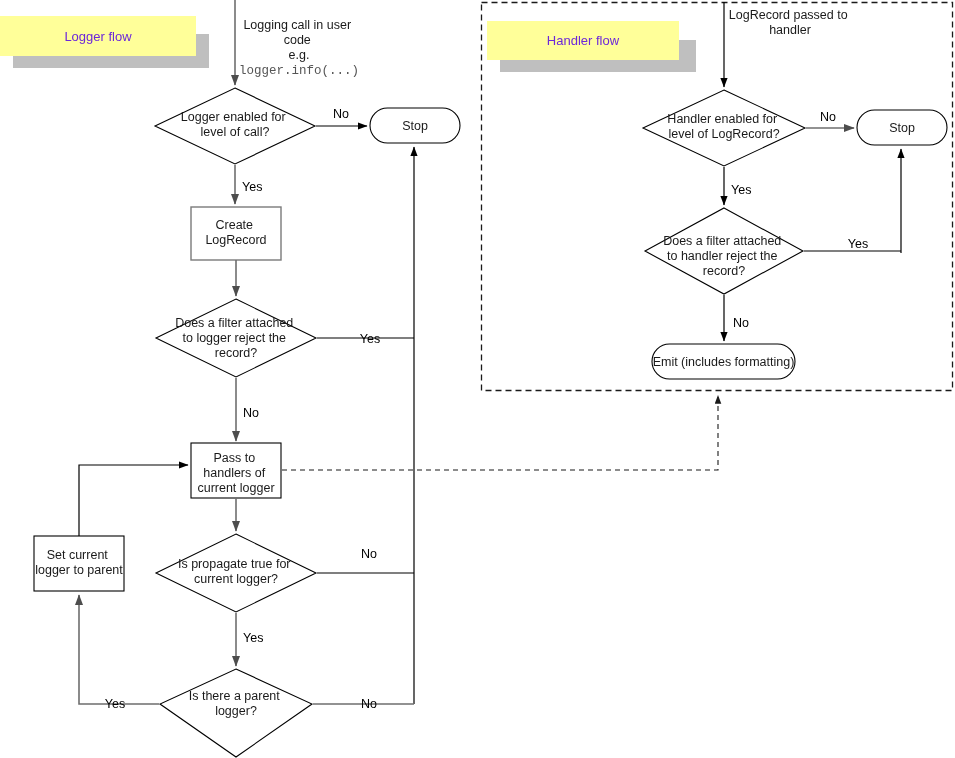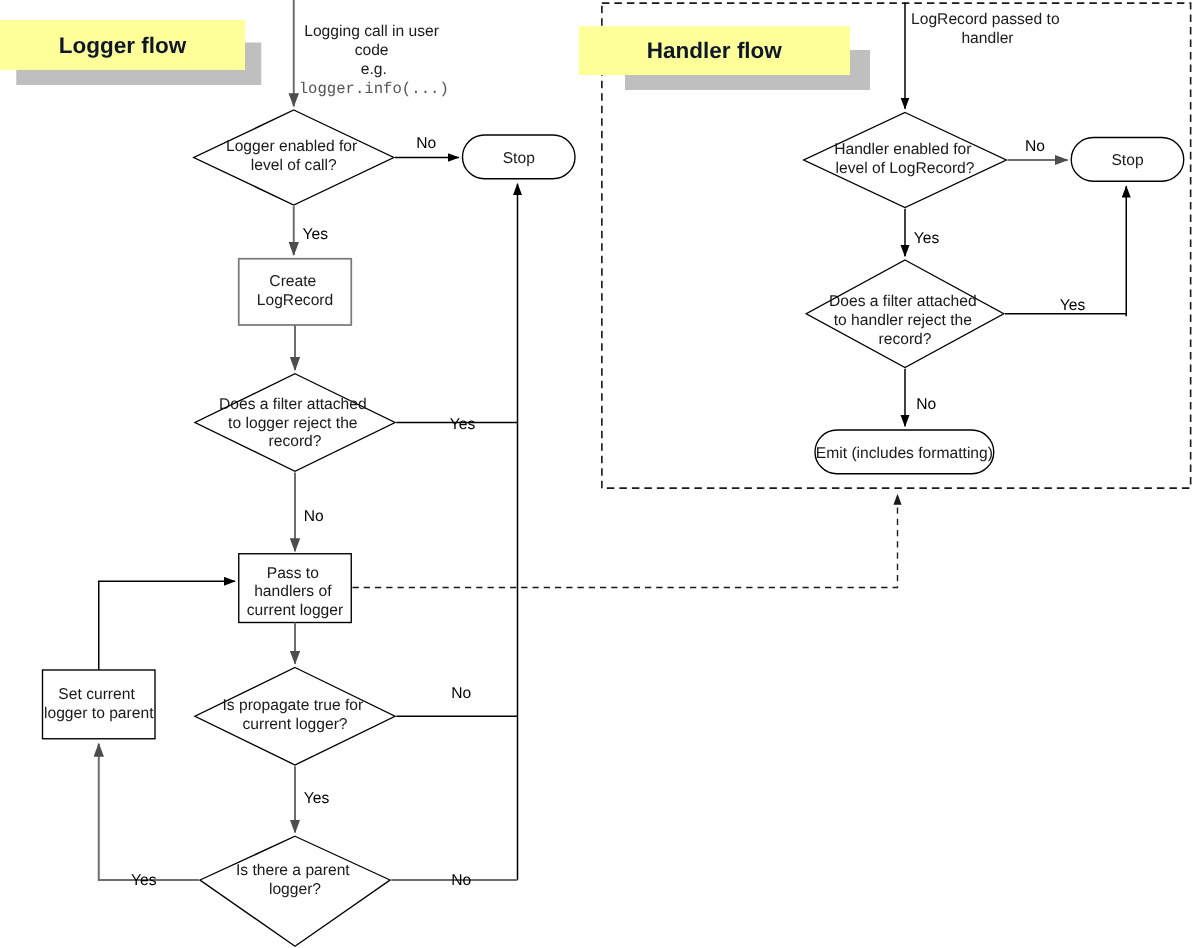--- a/index.html
+++ b/index.html
@@ -12,23 +12,23 @@
     width: 955px;
     height: 758px;
     background: #ffffff;
     font-family: "Liberation Sans", sans-serif;
     overflow: hidden;
   }
   svg { display: block; }
   .flow-label-box {
     position: absolute;
     font-family: "Liberation Sans", sans-serif;
-    font-weight: bold;
-    font-size: 18px;
-    color: #0f172a;
+    font-weight: normal;
+    font-size: 13px;
+    color: #6d28d9;
     display: flex;
     align-items: center;
     justify-content: center;
     box-sizing: border-box;
   }
   .flow-label-shadow {
     position: absolute;
     background: #bfbfbf;
     box-sizing: border-box;
   }
@@ -89,21 +89,21 @@
 <body>
 
 <div id="canvas">
 
   <div class="flow-label-shadow" style="left:13px; top:34px; width:196px; height:34px;"></div>
   <div class="flow-label-box" style="left:0px; top:16px; width:196px; height:40px; background:#ffff99;">
     <span>Logger flow</span>
   </div>
 
   <div class="flow-label-shadow" style="left:500px; top:40px; width:196px; height:32px;"></div>
-  <div class="flow-label-box" style="left:463px; top:21px; width:217px; height:39px; background:#ffff99;">
+  <div class="flow-label-box" style="left:487px; top:21px; width:192px; height:39px; background:#ffff99;">
     <span>Handler flow</span>
   </div>
 
   <svg width="955" height="758" viewBox="0 0 955 758" xmlns="http://www.w3.org/2000/svg">
 
     <defs>
       <marker id="arrow-blk" markerWidth="9" markerHeight="9" refX="7.5" refY="3" orient="auto" markerUnits="strokeWidth">
         <path d="M0,0 L8,3 L0,6 z" fill="#000000"></path>
       </marker>
       <marker id="arrow-gry" markerWidth="8" markerHeight="8" refX="6.5" refY="2.6" orient="auto" markerUnits="strokeWidth">

